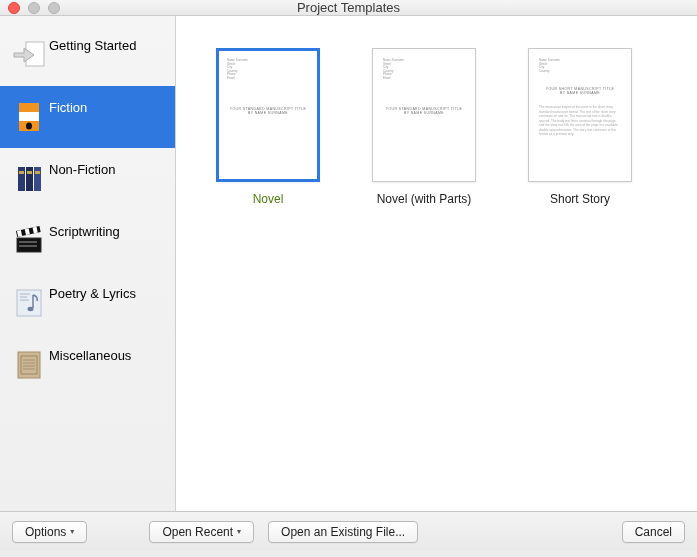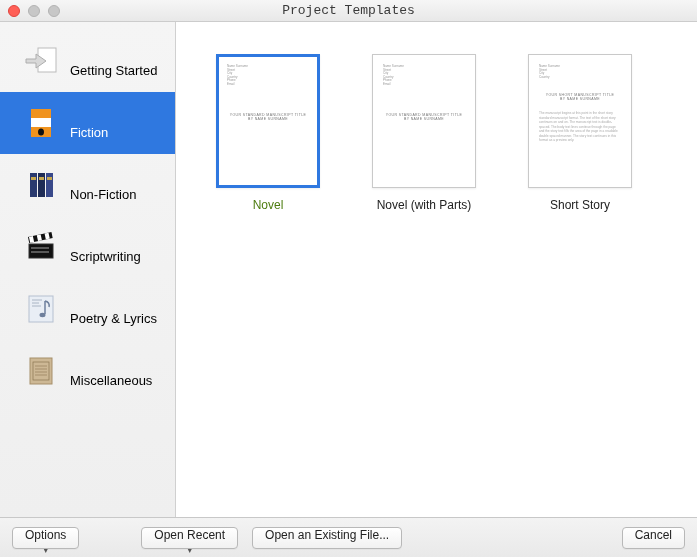--- a/index.html
+++ b/index.html
@@ -6,27 +6,26 @@
 body {
   font-family: -apple-system, "Helvetica Neue", Helvetica, Arial, sans-serif;
   font-size: 13px;
   color: #000;
   width: 697px;
   height: 557px;
   background: #ececec;
   overflow: hidden;
 }
 .titlebar {
-  height: 22px;
+  height: 16px;
   background: linear-gradient(#f6f6f6, #e8e8e8);
   display: flex;
   align-items: center;
   position: relative;
   border-bottom: 1px solid #ccc;
-  font-family: Liberation Mono, monospace;
 }
 .traffic {
   display: flex;
   gap: 8px;
   padding-left: 8px;
 }
 .tl {
   width: 12px; height: 12px; border-radius: 50%;
 }
 .tl.close { background: #ff5f56; border: 0.5px solid #e0443e; }
@@ -45,23 +44,23 @@
   height: 495px;
 }
 .sidebar {
   width: 176px;
   background: linear-gradient(#f5f5f5, #efefef);
   border-right: 1px solid #d0d0d0;
   padding-top: 8px;
 }
 .side-item {
   display: flex;
-  align-items: flex-end;
-  gap: 12px;
-  padding: 14px 10px 14px 24px;
+  align-items: flex-start;
+  gap: 3px;
+  padding: 14px 10px 14px 12px;
   cursor: pointer;
 }
 .side-item.selected {
   background: #2f78e0;
   color: #fff;
 }
 .side-icon {
   width: 34px;
   height: 34px;
   display: flex;
@@ -163,21 +162,20 @@
   padding: 0 12px;
   background: linear-gradient(#ffffff, #f1f1f1);
   border: 1px solid #b8b8b8;
   border-radius: 4px;
   display: inline-flex;
   align-items: center;
   gap: 4px;
   cursor: pointer;
   box-shadow: 0 1px 0 rgba(0,0,0,0.03);
   color: #222;
-  flex-direction: column;
 }
 .btn .chev {
   font-size: 8px;
   color: #555;
 }
 
 svg { display: block; }
 </style>
 </head>
 <body>

